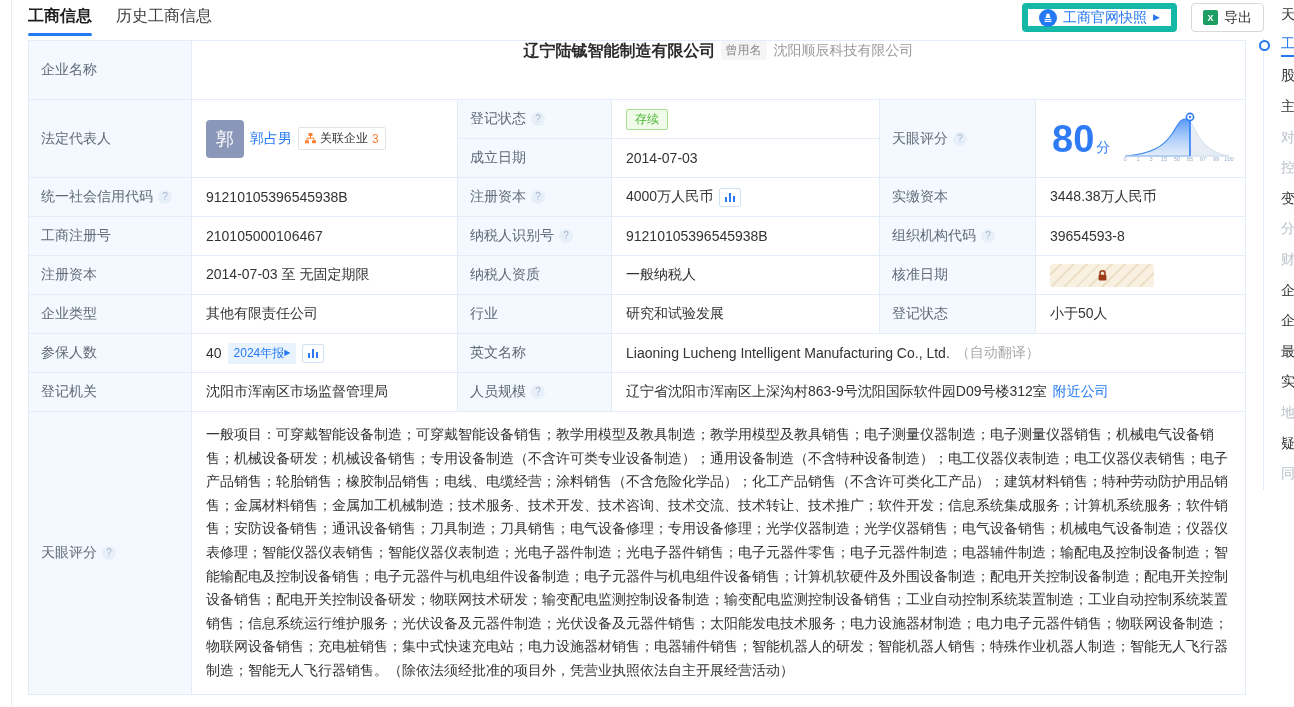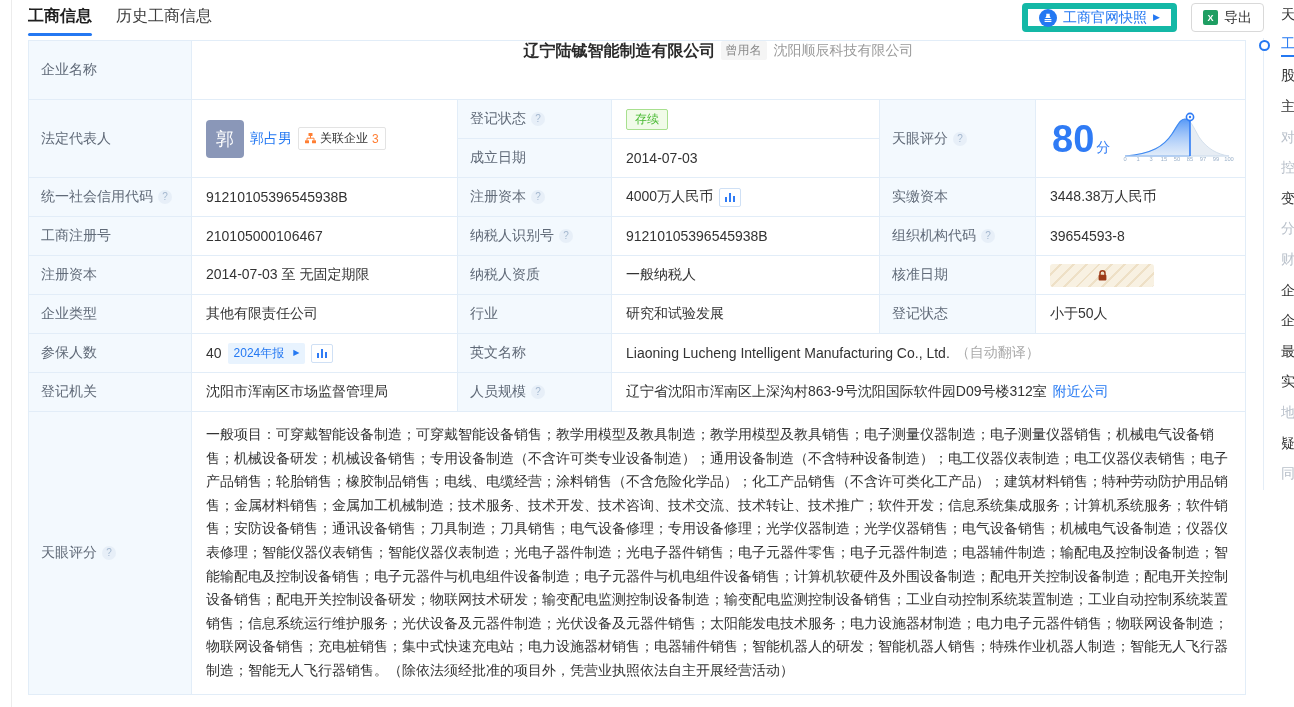--- a/index.html
+++ b/index.html
@@ -60,21 +60,21 @@
   .score-num{font-size:38px;font-weight:700;color:#2f7bf5;line-height:1;}
   .score-unit{font-size:14px;color:#2f7bf5;margin-left:2px;}
   .score-graph{position:relative;width:110px;height:54px;}
   .score-axis{position:absolute;left:0;top:44px;width:110px;height:10px;}
   .tick{position:absolute;top:0;transform:translateX(-50%) scale(.72);transform-origin:center top;
         font-size:8px;color:#9ab0c9;white-space:nowrap;}
 
   
   .mini-chart-btn{width:22px;height:19px;border:1px solid #cfe0f5;border-radius:2px;background:#fff;display:flex;
                   align-items:center;justify-content:center;cursor:pointer;padding:0;}
-  .report-badge{display:flex;align-items:center;gap:9px;background:#e8f3fe;color:#2478f2;font-size:12px;
+  .report-badge{display:flex;align-items:center;gap:0;background:#e8f3fe;color:#2478f2;font-size:12px;
                 padding:2px 6px;border-radius:2px;cursor:pointer;}
   .report-badge .play{font-size:8px;}
   .locked{width:104px;height:23px;border-radius:3px;display:flex;align-items:center;justify-content:center;cursor:pointer;
           background:repeating-linear-gradient(135deg,#f8f1e2 0 7px,#eee0c6 7px 9px);}
   .muted-note{color:#a9a9a9;}
   .link{color:#2478f2;cursor:pointer;}
 
   
   .scope-val{display:block;padding:11px 14px;line-height:23.6px;font-size:14px;color:#333;}
 

